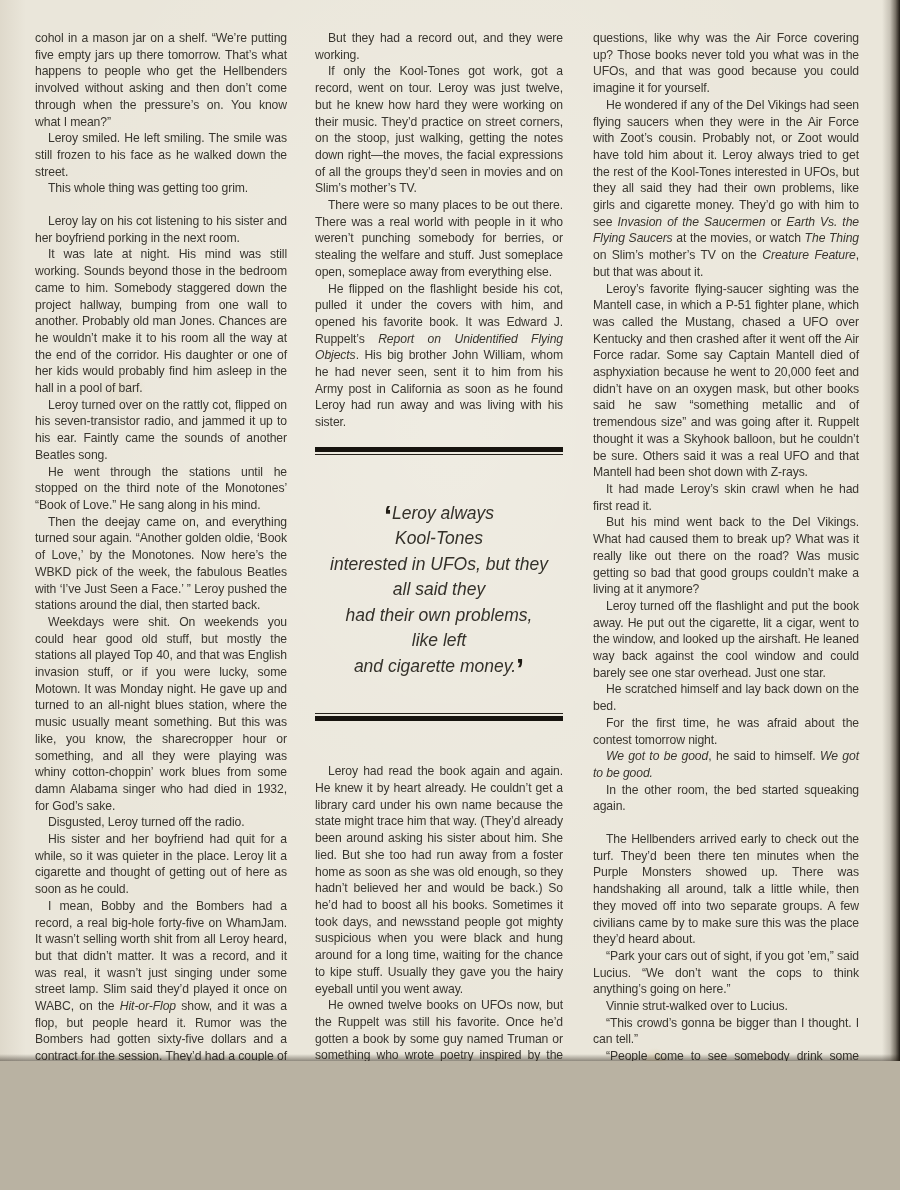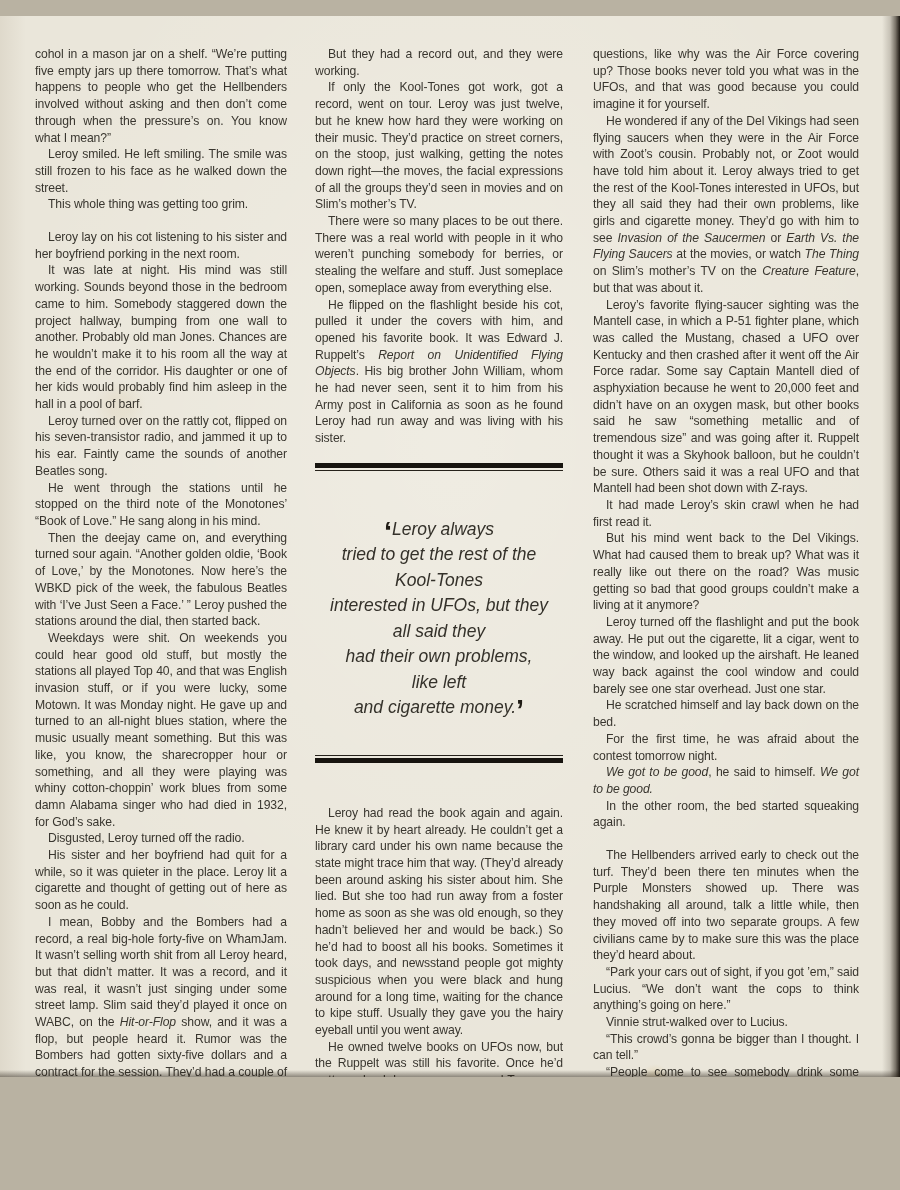--- a/index.html
+++ b/index.html
@@ -10,21 +10,20 @@
   }
   .page{
     position:relative;width:900px;height:1061px;overflow:hidden;
     background:
       radial-gradient(circle at 655px 1062px, rgba(205,172,95,.18) 0 6px, rgba(205,172,95,0) 14px),
       radial-gradient(circle at 694px 1101px, rgba(205,172,95,.15) 0 5px, rgba(205,172,95,0) 12px),
       radial-gradient(circle at 120px 390px, rgba(190,160,100,.10) 0 10px, rgba(190,160,100,0) 26px),
       radial-gradient(ellipse at 50% 40%, rgba(255,255,252,.25), rgba(255,255,252,0) 70%),
       linear-gradient(to right, rgba(120,100,70,.10) 0px, rgba(120,100,70,0) 26px),
       #eae6da;
-    margin-top: 16px;
   }
   .edge-right{
     position:absolute;top:0;right:0;width:18px;height:100%;
     background:linear-gradient(to right, rgba(35,25,14,0) 0%, rgba(35,25,14,.18) 45%, rgba(28,20,10,.55) 75%, rgba(16,11,6,.95) 100%);
   }
   .edge-bottom{
     position:absolute;left:0;bottom:0;width:100%;height:7px;
     background:linear-gradient(to bottom, rgba(35,25,14,0) 0%, rgba(28,20,10,.45) 100%);
   }
   .cols{position:absolute;left:35px;top:30px;display:flex;}
@@ -85,21 +84,20 @@
         <p><span>But they had a record out, and they were working.</span></p>
         <p><span>If only the Kool-Tones got work, got a record, went on tour. Leroy was just twelve, but he knew how hard they were working on their music. They’d practice on street corners, on the stoop, just walking, getting the notes down right—the moves, the facial expressions of all the groups they’d seen in movies and on Slim’s mother’s TV.</span></p>
         <p><span>There were so many places to be out there. There was a real world with people in it who weren’t punching somebody for berries, or stealing the welfare and stuff. Just someplace open, someplace away from everything else.</span></p>
         <p><span>He flipped on the flashlight beside his cot, pulled it under the covers with him, and opened his favorite book. It was Edward J. Ruppelt’s </span><em>Report on Unidentified Flying Objects</em><span>. His big brother John William, whom he had never seen, sent it to him from his Army post in California as soon as he found Leroy had run away and was living with his sister.</span></p>
         <div class="rule thick-thin">
           <div class="bar"></div>
           <div class="line"></div>
         </div>
         <div class="quote">
           <div class="qline"><span class="qmark">‘</span>Leroy always</div>
-          <div class="qline">tried to get the rest of the</div>
           <div class="qline">Kool-Tones</div>
           <div class="qline">interested in UFOs, but they</div>
           <div class="qline">all said they</div>
           <div class="qline">had their own problems,</div>
           <div class="qline">like left</div>
           <div class="qline">and cigarette money.<span class="qmark">’</span></div>
         </div>
         <div class="rule thin-thick">
           <div class="line"></div>
           <div class="bar"></div>

